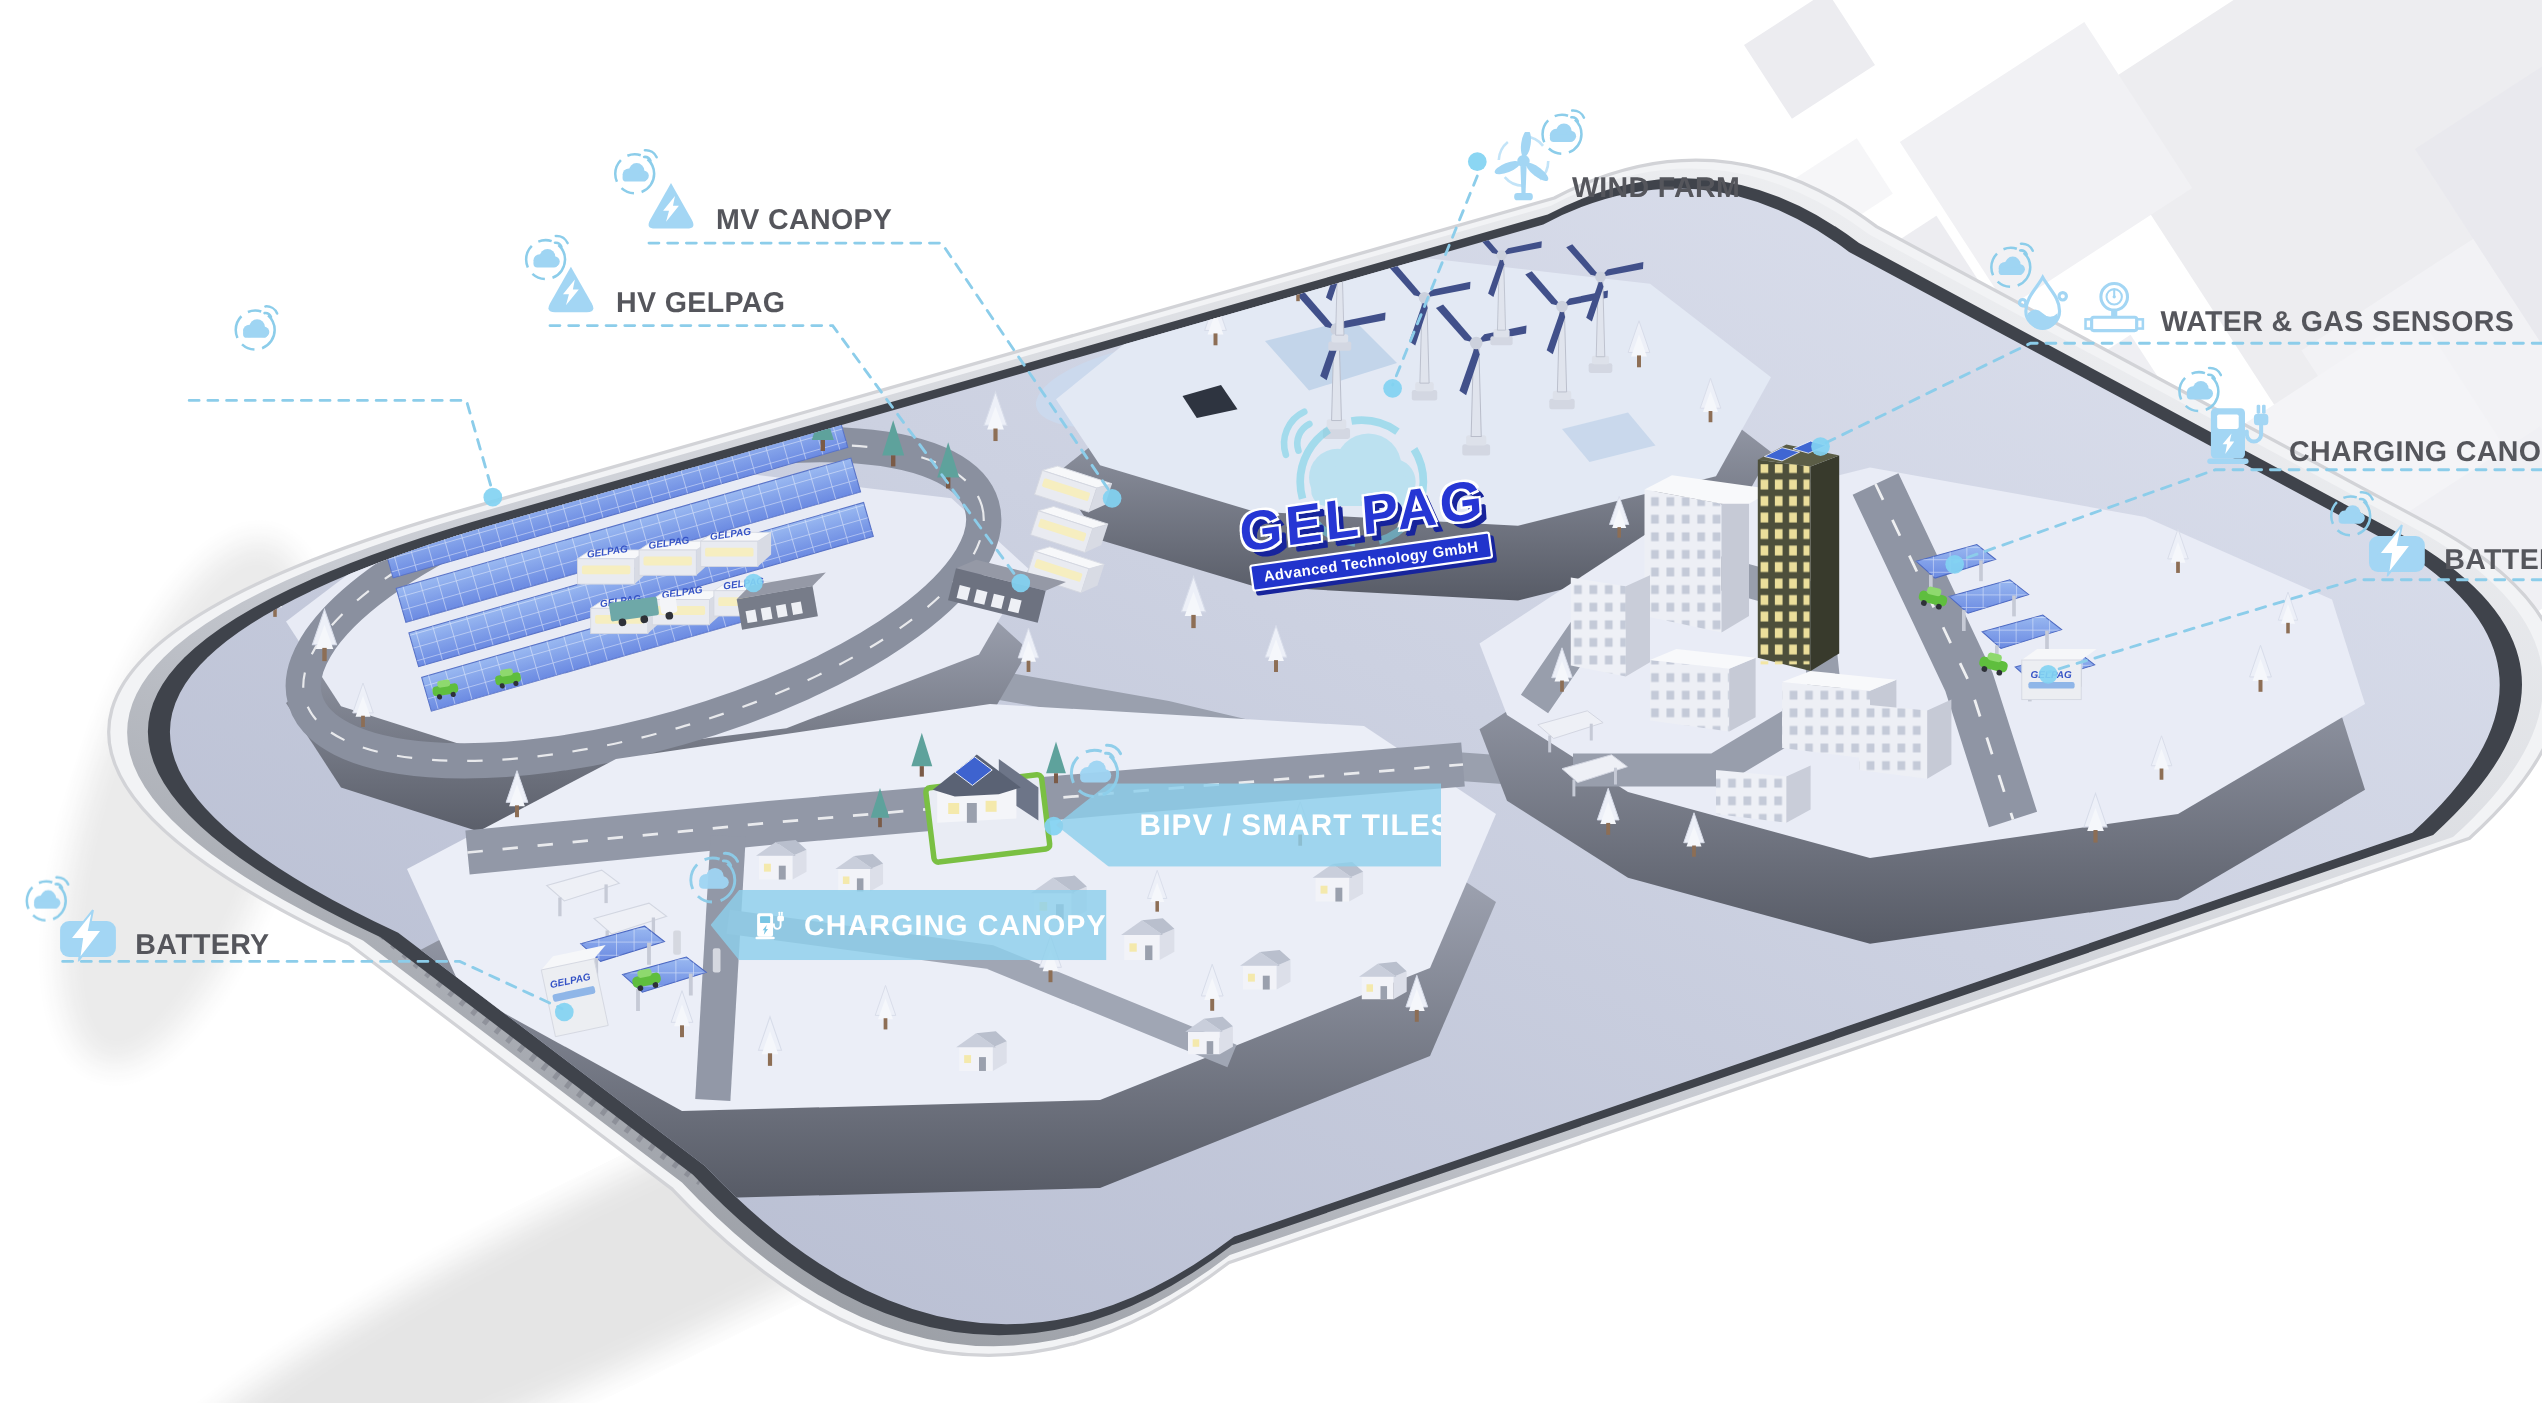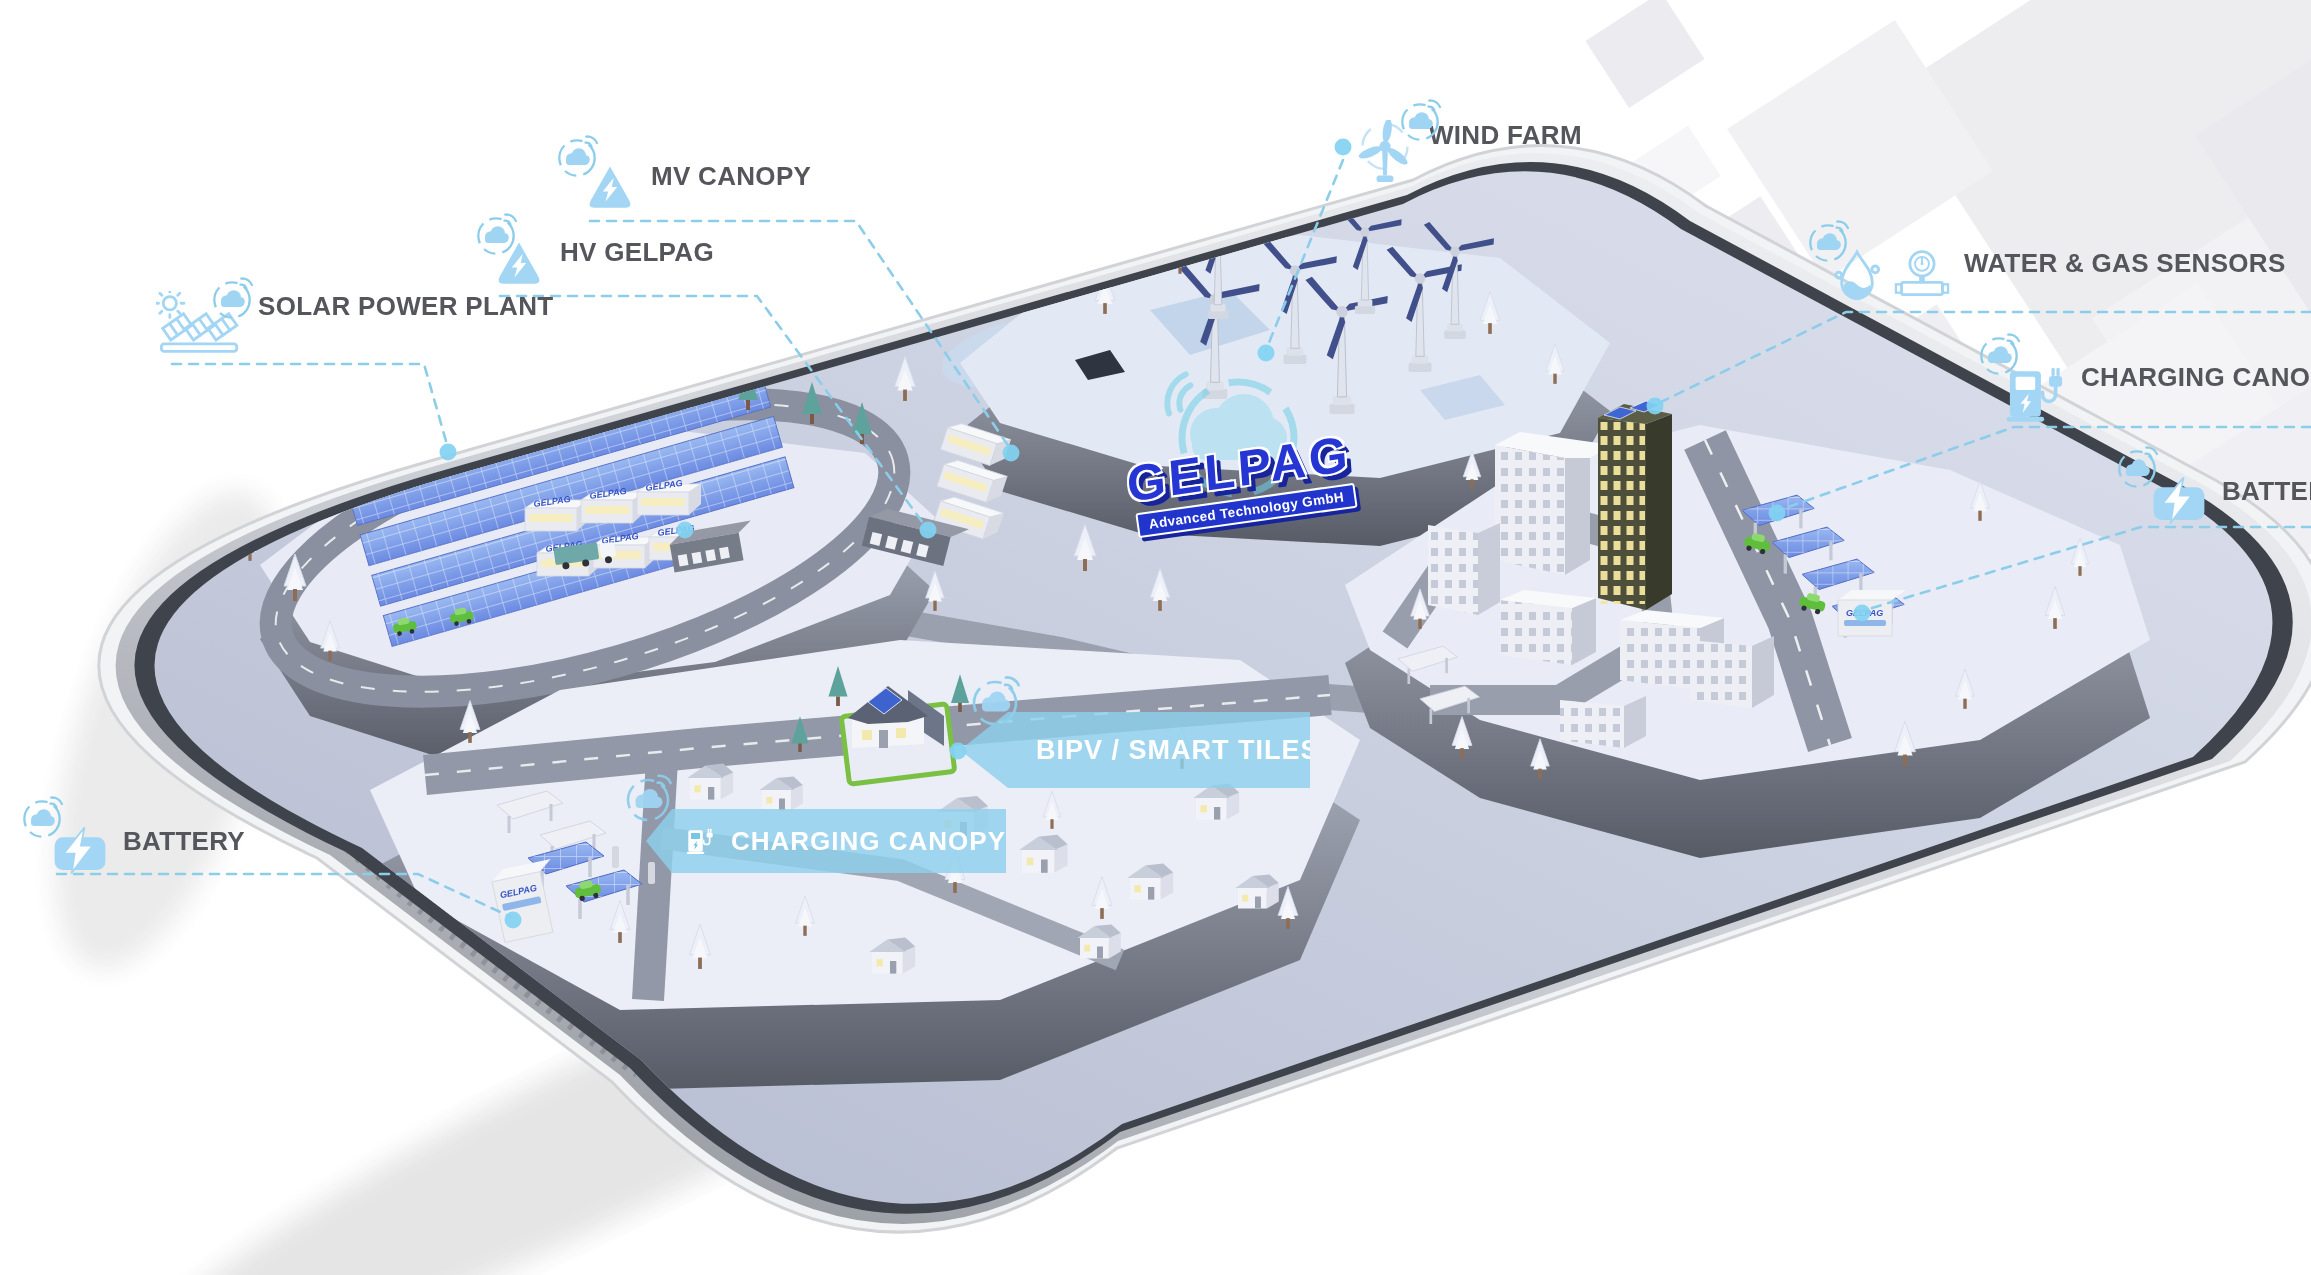--- a/index.html
+++ b/index.html
@@ -1,19 +1,19 @@
 <!DOCTYPE html>
 <html><head>
 <meta charset="utf-8">
 <style>
   html,body{margin:0;padding:0;background:#fff;}
   #stage{position:relative;width:2311px;height:1275px;overflow:hidden;background:#ffffff;
          font-family:"Liberation Sans",sans-serif;}
   #scene-svg{position:absolute;left:0;top:0;}
-  .callout{position:absolute;display:flex;align-items:flex-start;gap:14px;color:#55565c;
+  .callout{position:absolute;display:flex;align-items:flex-end;gap:14px;color:#55565c;
            font-weight:700;font-size:26px;letter-spacing:.3px;white-space:nowrap;z-index:30;}
   .callout .ico{flex:0 0 auto;}
   .iot{position:absolute;z-index:31;}
   .banner{position:absolute;display:flex;align-items:center;gap:16px;color:#ffffff;
           font-weight:700;letter-spacing:1px;background:rgba(142,208,236,.82);z-index:25;}
   .banner .btext{white-space:nowrap;}
   #bipv-banner{left:960px;top:712px;width:350px;height:76px;font-size:27px;
        clip-path:polygon(48px 0,100% 0,100% 100%,48px 100%,0 50%);padding-left:60px;box-sizing:border-box;}
   #chg-banner{left:646px;top:809px;width:360px;height:64px;font-size:26px;
        clip-path:polygon(26px 0,100% 0,100% 100%,26px 100%,0 50%);padding-left:40px;box-sizing:border-box;}
@@ -517,40 +517,20 @@
   <span>MV CANOPY</span>
 </div>
 
 <div class="callout" style="left:492px;top:237px">
   <svg class="ico" width="54" height="54" viewBox="-30 -30 60 60">
         <use href="#voltTriangle"></use>
       </svg>
   <span>HV GELPAG</span>
 </div>
 
-<div class="callout" style="left:156px;top:291px">
-  <svg class="ico" width="88" height="66" viewBox="0 0 90 70" fill="none" stroke="#a3d6f4" stroke-width="3" stroke-linecap="round">
-    <circle cx="13" cy="13" r="7"></circle>
-    <path d="M13,1 V-2 M13,25 V28 M1,13 H-2 M25,13 H28 M4.5,4.5 L2.4,2.4 M21.5,21.5 L23.6,23.6 M21.5,4.5 L23.6,2.4 M4.5,21.5 L2.4,23.6"></path>
-    <g transform="translate(14,52) rotate(-35)">
-          <rect x="0" y="-15" width="27" height="15"></rect>
-          <path d="M9,-15 V0 M18,-15 V0"></path>
-        </g>
-    <g transform="translate(38,52) rotate(-35)">
-          <rect x="0" y="-15" width="27" height="15"></rect>
-          <path d="M9,-15 V0 M18,-15 V0"></path>
-        </g>
-    <g transform="translate(62,52) rotate(-35)">
-          <rect x="0" y="-15" width="27" height="15"></rect>
-          <path d="M9,-15 V0 M18,-15 V0"></path>
-        </g>
-    <rect x="4" y="56" width="80" height="8" rx="3"></rect>
-  </svg>
-  <span>SOLAR POWER PLANT</span>
-</div>
 
 <div class="callout" style="left:1355px;top:120px">
   <svg class="ico" width="60" height="66" viewBox="0 0 64 70">
     <circle cx="32" cy="28" r="24" fill="none" stroke="#a3d6f4" stroke-width="2.5" stroke-dasharray="20 18" opacity="0.65"></circle>
     <g fill="#a3d6f4">
       <ellipse cx="32" cy="11" rx="4.6" ry="13" transform="rotate(8 32 28)"></ellipse>
       <ellipse cx="32" cy="11" rx="4.6" ry="13" transform="rotate(128 32 28)"></ellipse>
       <ellipse cx="32" cy="11" rx="4.6" ry="13" transform="rotate(248 32 28)"></ellipse>
       <circle cx="32" cy="28" r="6"></circle>
       <polygon points="29,33 35,33 34,59 30,59"></polygon>

